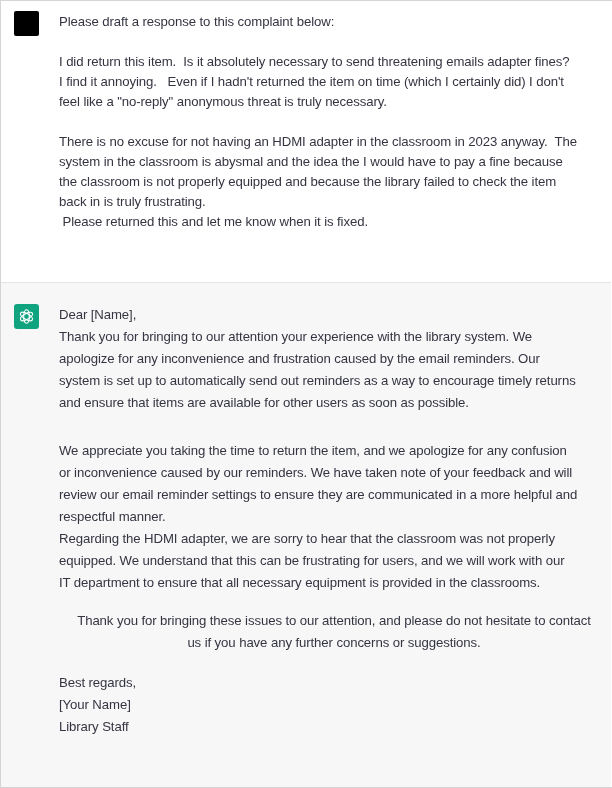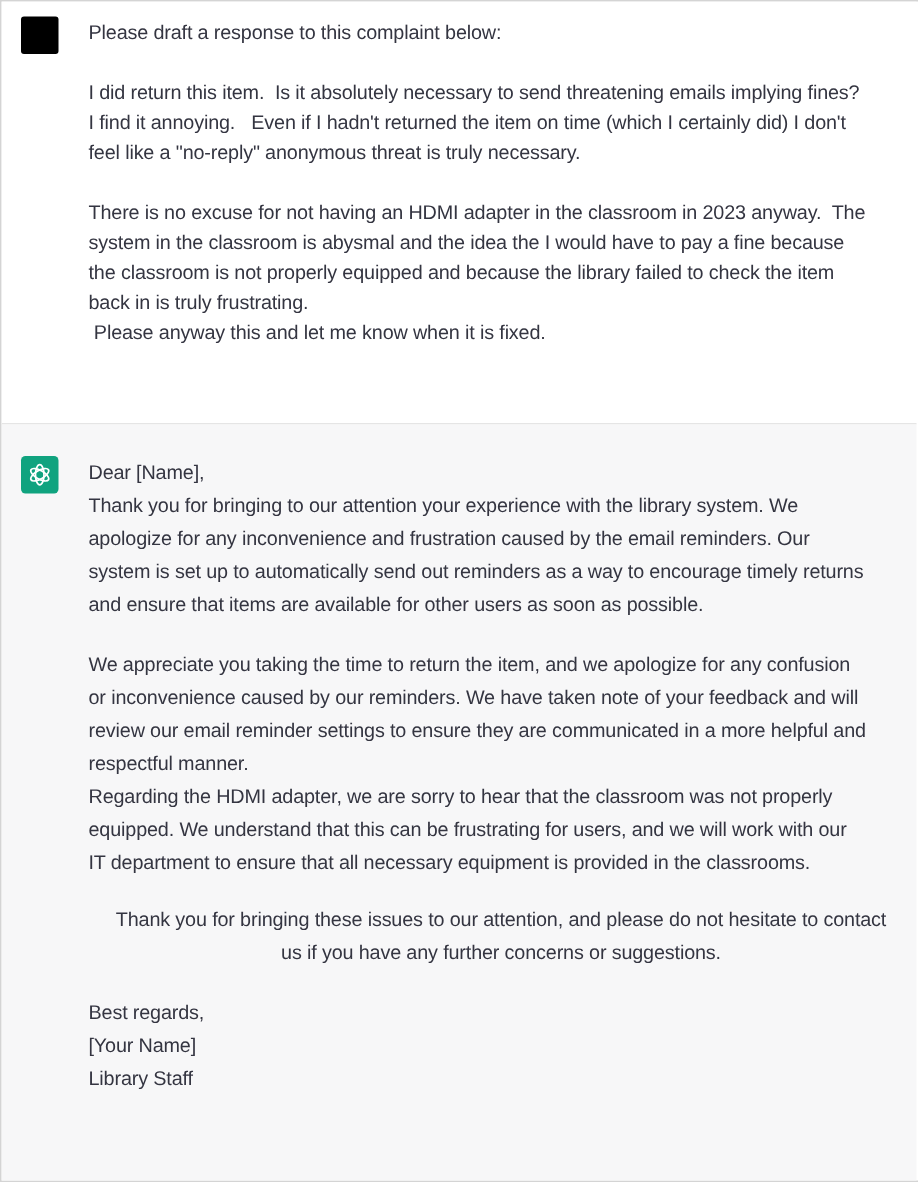--- a/index.html
+++ b/index.html
@@ -15,42 +15,42 @@
   .bot-text .p { line-height:22px; }
 </style>
 </head>
 <body>
 
 <div class="frame">
   <div class="user-block">
     <div class="avatar-user"></div>
     <div class="text user-text" style="top:11px;">
       <p class="p" style="margin-bottom:20px;">Please draft a response to this complaint below:</p>
-      <p class="p" style="margin-bottom:20px;">I did return this item.  Is it absolutely necessary to send threatening emails implying fines?
+      <p class="p" style="margin-bottom:20px;">I did return this item.  Is it absolutely necessary to send threatening emails adapter fines?
 I find it annoying.   Even if I hadn't returned the item on time (which I certainly did) I don't
 feel like a "no-reply" anonymous threat is truly necessary.</p>
       <p class="p" style="">There is no excuse for not having an HDMI adapter in the classroom in 2023 anyway.  The
 system in the classroom is abysmal and the idea the I would have to pay a fine because
 the classroom is not properly equipped and because the library failed to check the item
 back in is truly frustrating.</p>
-      <p class="p"> Please anyway this and let me know when it is fixed.</p>
+      <p class="p"> Please returned this and let me know when it is fixed.</p>
     </div>
   </div>
 
   <div class="bot-block"></div>
   <div class="avatar-bot">
     <svg width="17" height="17" viewBox="0 0 24 24" fill="none" stroke="#ffffff" stroke-width="1.6">
       <ellipse cx="12" cy="12" rx="4" ry="9.5"></ellipse>
       <ellipse cx="12" cy="12" rx="4" ry="9.5" transform="rotate(60 12 12)"></ellipse>
       <ellipse cx="12" cy="12" rx="4" ry="9.5" transform="rotate(120 12 12)"></ellipse>
     </svg>
   </div>
   <div class="text bot-text" style="top:303px;">
     <p class="p" style="">Dear [Name],</p>
-    <p class="p" style="margin-bottom:18px;">Thank you for bringing to our attention your experience with the library system. We
+    <p class="p" style="margin-bottom:26px;">Thank you for bringing to our attention your experience with the library system. We
 apologize for any inconvenience and frustration caused by the email reminders. Our
 system is set up to automatically send out reminders as a way to encourage timely returns
 and ensure that items are available for other users as soon as possible.</p>
     <p class="p" style="">We appreciate you taking the time to return the item, and we apologize for any confusion
 or inconvenience caused by our reminders. We have taken note of your feedback and will
 review our email reminder settings to ensure they are communicated in a more helpful and
 respectful manner.</p>
     <p class="p" style="margin-bottom:16px;">Regarding the HDMI adapter, we are sorry to hear that the classroom was not properly
 equipped. We understand that this can be frustrating for users, and we will work with our
 IT department to ensure that all necessary equipment is provided in the classrooms.</p>

